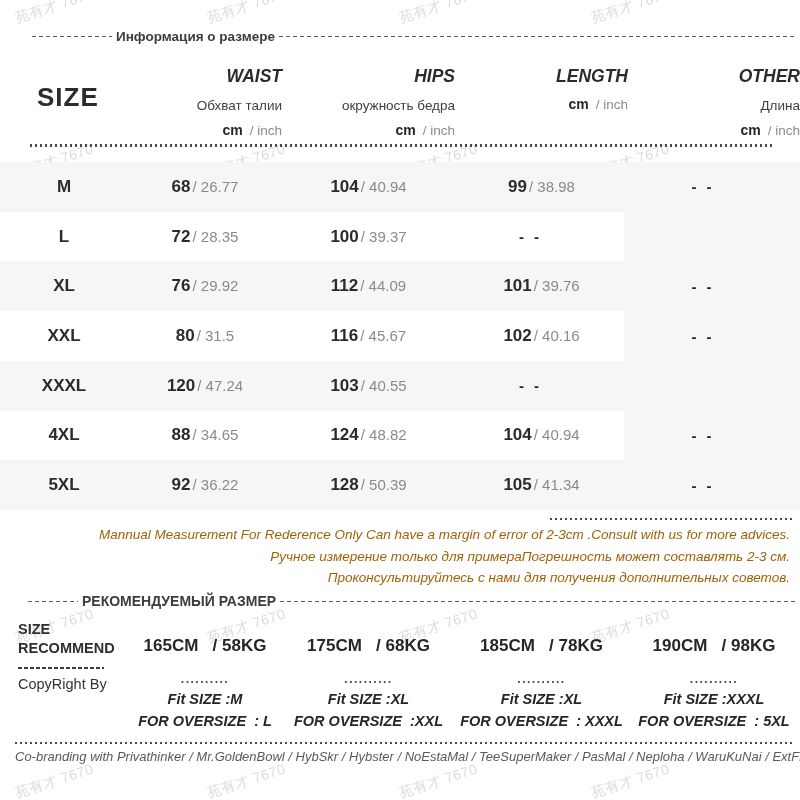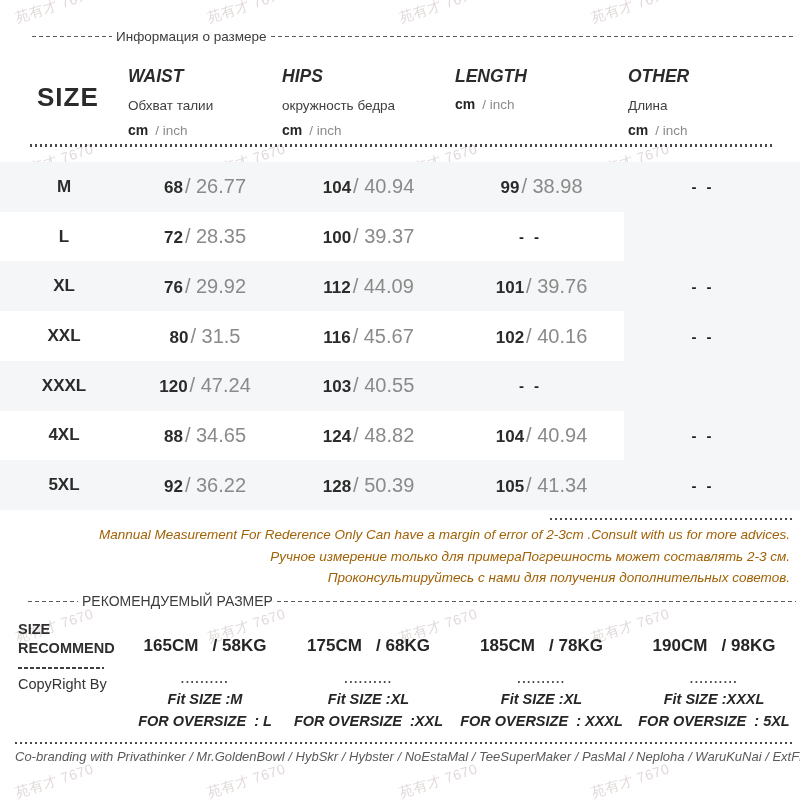--- a/index.html
+++ b/index.html
@@ -22,51 +22,51 @@
     background:repeating-linear-gradient(to right,#5a5a5a 0 4px,transparent 4px 7px);
   }
   .dot-rule{
     position:absolute;height:2.5px;
     background:repeating-linear-gradient(to right,#4a4a4a 0 2px,transparent 2px 5px);
   }
   .dot-rule.thin{height:1.8px;}
   
   .title-row{
     position:absolute;top:29px;left:32px;right:4px;
-    display:flex;align-items:flex-start;gap:3px;
+    display:flex;align-items:flex-start;gap:3px;font-weight:bold;
   }
   .title-row .label{font-size:13.5px;color:#3d3d3d;white-space:nowrap;padding:0 1px;}
   .title-row .left-dash{width:80px;}
   .title-row .right-dash{flex:1;}
   .rec-title-row{top:593px;left:28px;}
   .rec-title-row .left-dash{width:50px;}
   .rec-title-row .label{font-size:14px;color:#3c3c3c;}
   
   .cols{display:grid;grid-template-columns:128px 154px 173px 173px 172px;}
   #thead{position:absolute;top:62px;left:0;width:800px;}
   .size-big{
     font-size:26px;font-weight:bold;letter-spacing:1px;
     padding-left:37px;padding-top:20px;color:#2b2b2b;
   }
-  .col-head{text-align:left;}
+  .col-head{text-align:right;}
   .h-en{font-size:17.5px;font-weight:bold;font-style:italic;color:#2b2b2b;padding-top:4px;}
   .h-ru{font-size:13.5px;color:#3f3f3f;padding-top:11px;}
   .h-unit{padding-top:9px;font-size:13.5px;}
   .h-unit .u-cm{font-weight:bold;color:#262626;font-size:14px;}
   .h-unit .u-in{color:#8b8b8b;margin-left:7px;}
   #tbody{
     position:absolute;top:162px;left:0;width:800px;height:348px;
     background:#f5f6f7;
   }
   .stripe{position:absolute;left:0;width:624px;height:49.72px;background:#ffffff;}
   .trow{position:relative;height:49.72px;align-items:center;}
   .c-size{text-align:center;font-weight:bold;font-size:17px;color:#2b2b2b;}
   .c-val{text-align:center;white-space:nowrap;}
   .v-cm{font-weight:bold;font-size:17px;color:#2b2b2b;}
-  .v-in{font-size:20px;color:#8a8a8a;margin-left:2px;}
+  .v-in{font-size:15px;color:#8a8a8a;margin-left:2px;}
   .c-other{text-align:center;transform:translateX(-11px);
     font-weight:bold;font-size:15px;letter-spacing:3px;color:#1f1f1f;white-space:pre;}
   
   #notes{
     position:absolute;top:524px;right:10px;left:60px;
     text-align:right;font-style:italic;font-size:13.5px;
     color:#a16207;line-height:21.5px;
   }
   
   #rec-grid{position:absolute;top:620px;left:0;width:800px;}

